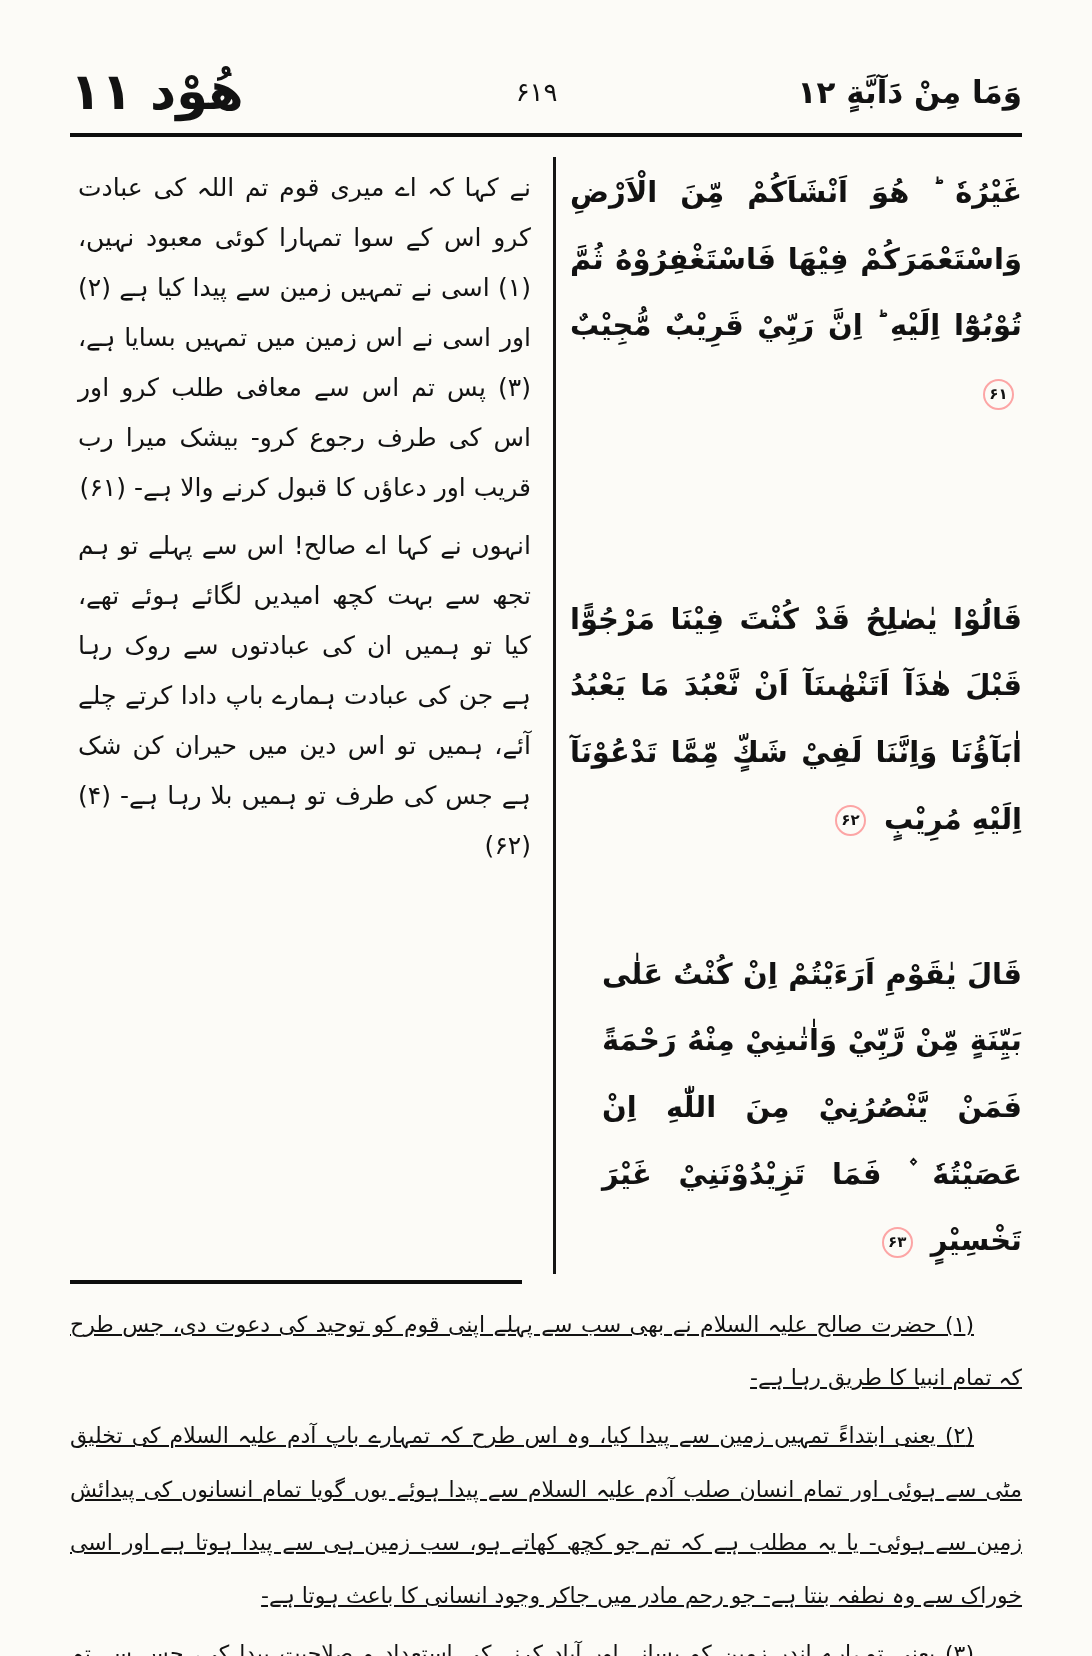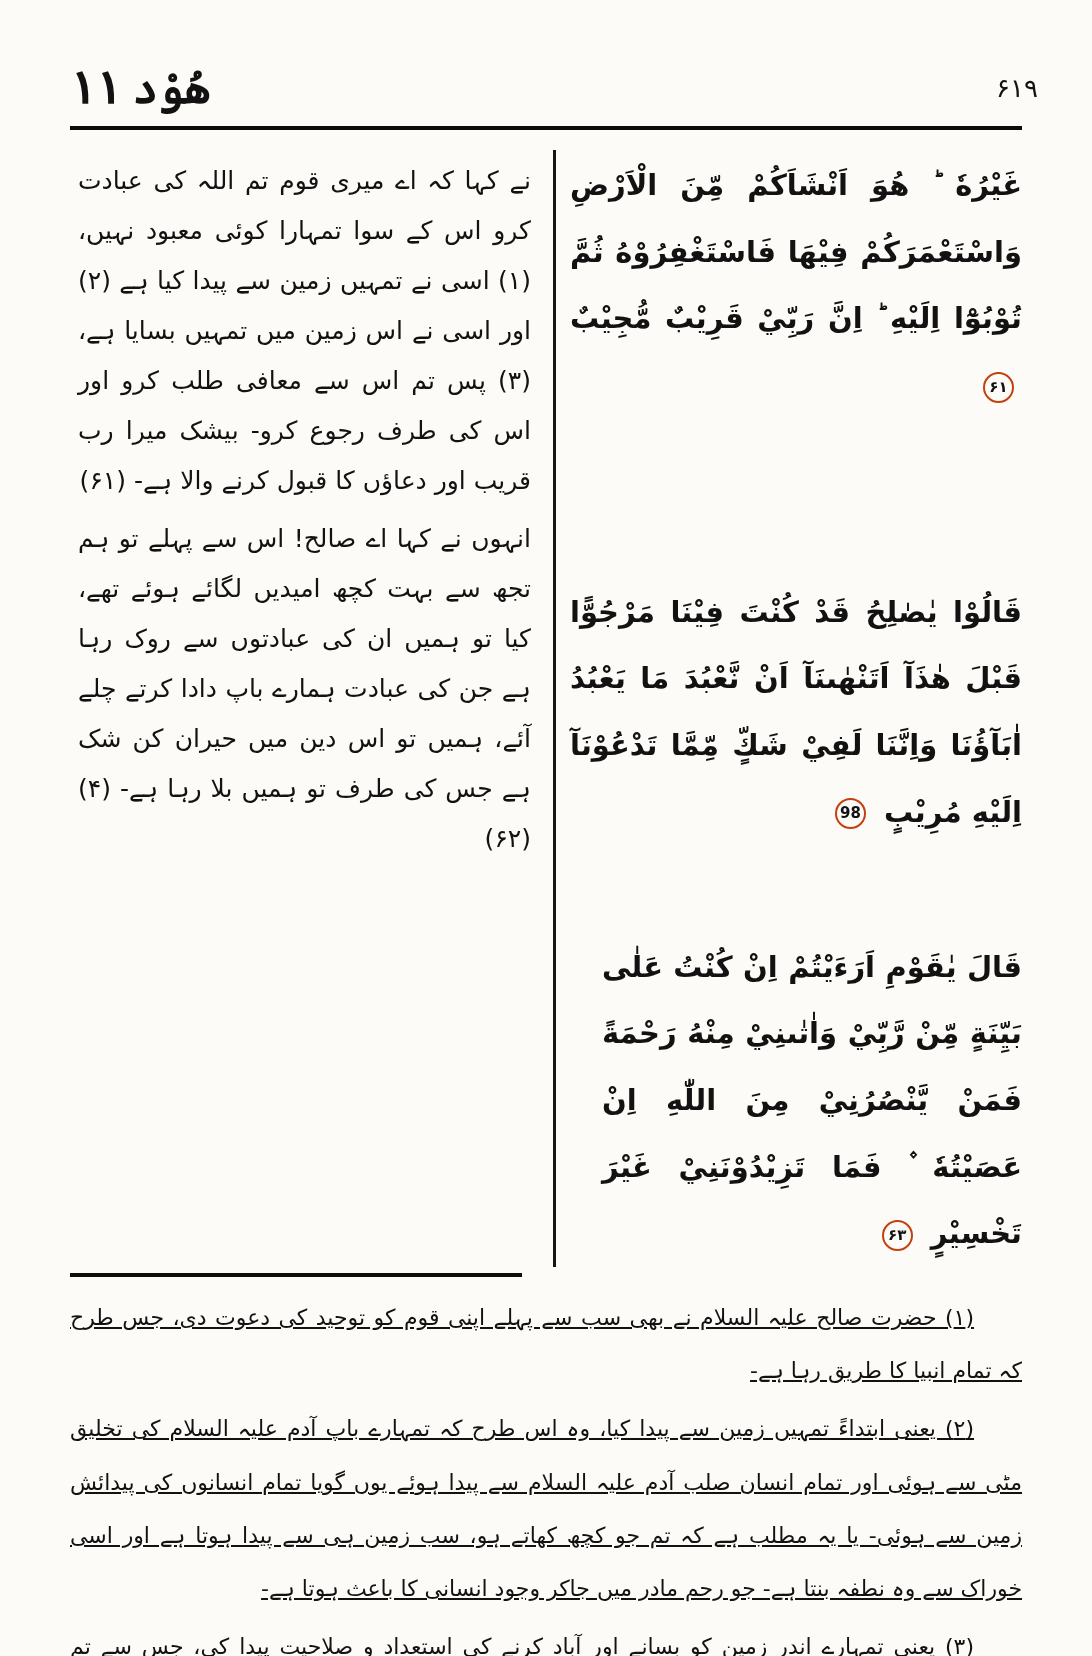--- a/index.html
+++ b/index.html
@@ -31,23 +31,22 @@
     font-size: 31px;
     font-weight: bold;
     letter-spacing: 0.5px;
   }
   .hdr-page-no {
     font-size: 26px;
     font-weight: normal;
     transform: translateX(16px);
   }
   .hdr-surah {
-    font-size: 44px;
+    font-size: 51px;
     font-weight: bold;
-    font-family: Liberation Serif, serif;
   }
   .hdr-rule {
     height: 4px;
     background: #0d0d0d;
     margin-top: 12px;
   }
   
   .body {
     display: flex;
     direction: rtl;
@@ -64,21 +63,21 @@
   }
   .verse { margin: 0; }
   .verse.v1 { margin-top: 4px; }
   .verse.v2 { margin-top: 160px; }
   .verse.v3 { margin-top: 88px; margin-left: 32px; }
   .vmark {
     display: inline-block;
     box-sizing: border-box;
     width: 31px;
     height: 31px;
-    border: 2px solid #c2410c;
+    border: 2px solid #fca5a5;
     border-radius: 50%;
     font-size: 15px;
     font-weight: bold;
     line-height: 27px;
     text-align: center;
     vertical-align: middle;
     margin: 0 8px;
   }
   .col-divider {
     width: 3px;
@@ -114,36 +113,37 @@
     text-decoration: underline;
   }
   .footnotes p + p { margin-top: 5px; }
 </style>
 </head>
 <body>
 
 <div class="page">
 
   <header class="hdr">
+    <span class="hdr-juz">وَمَا مِنْ دَآبَّةٍ ۱۲</span>
     <span class="hdr-page-no">۶۱۹</span>
     <span class="hdr-surah">هُوْد ۱۱</span>
   </header>
 
   <div class="hdr-rule"></div>
 
   <div class="body">
 
     <div class="arabic-col">
       <p class="verse v1">
         <span>غَيْرُهٗ ؕ هُوَ اَنْشَاَكُمْ مِّنَ الْاَرْضِ وَاسْتَعْمَرَكُمْ فِيْهَا فَاسْتَغْفِرُوْهُ ثُمَّ تُوْبُوْٓا اِلَيْهِ ؕ اِنَّ رَبِّيْ قَرِيْبٌ مُّجِيْبٌ</span>
         <span class="vmark">۶۱</span>
       </p>
       <p class="verse v2">
         <span>قَالُوْا يٰصٰلِحُ قَدْ كُنْتَ فِيْنَا مَرْجُوًّا قَبْلَ هٰذَآ اَتَنْهٰىنَآ اَنْ نَّعْبُدَ مَا يَعْبُدُ اٰبَآؤُنَا وَاِنَّنَا لَفِيْ شَكٍّ مِّمَّا تَدْعُوْنَآ اِلَيْهِ مُرِيْبٍ</span>
-        <span class="vmark">98</span>
+        <span class="vmark">۶۲</span>
       </p>
       <p class="verse v3">
         <span>قَالَ يٰقَوْمِ اَرَءَيْتُمْ اِنْ كُنْتُ عَلٰى بَيِّنَةٍ مِّنْ رَّبِّيْ وَاٰتٰىنِيْ مِنْهُ رَحْمَةً فَمَنْ يَّنْصُرُنِيْ مِنَ اللّٰهِ اِنْ عَصَيْتُهٗ ۫ فَمَا تَزِيْدُوْنَنِيْ غَيْرَ تَخْسِيْرٍ</span>
         <span class="vmark">۶۳</span>
       </p>
     </div>
 
     <div class="col-divider"></div>
 
     <div class="urdu-col">

